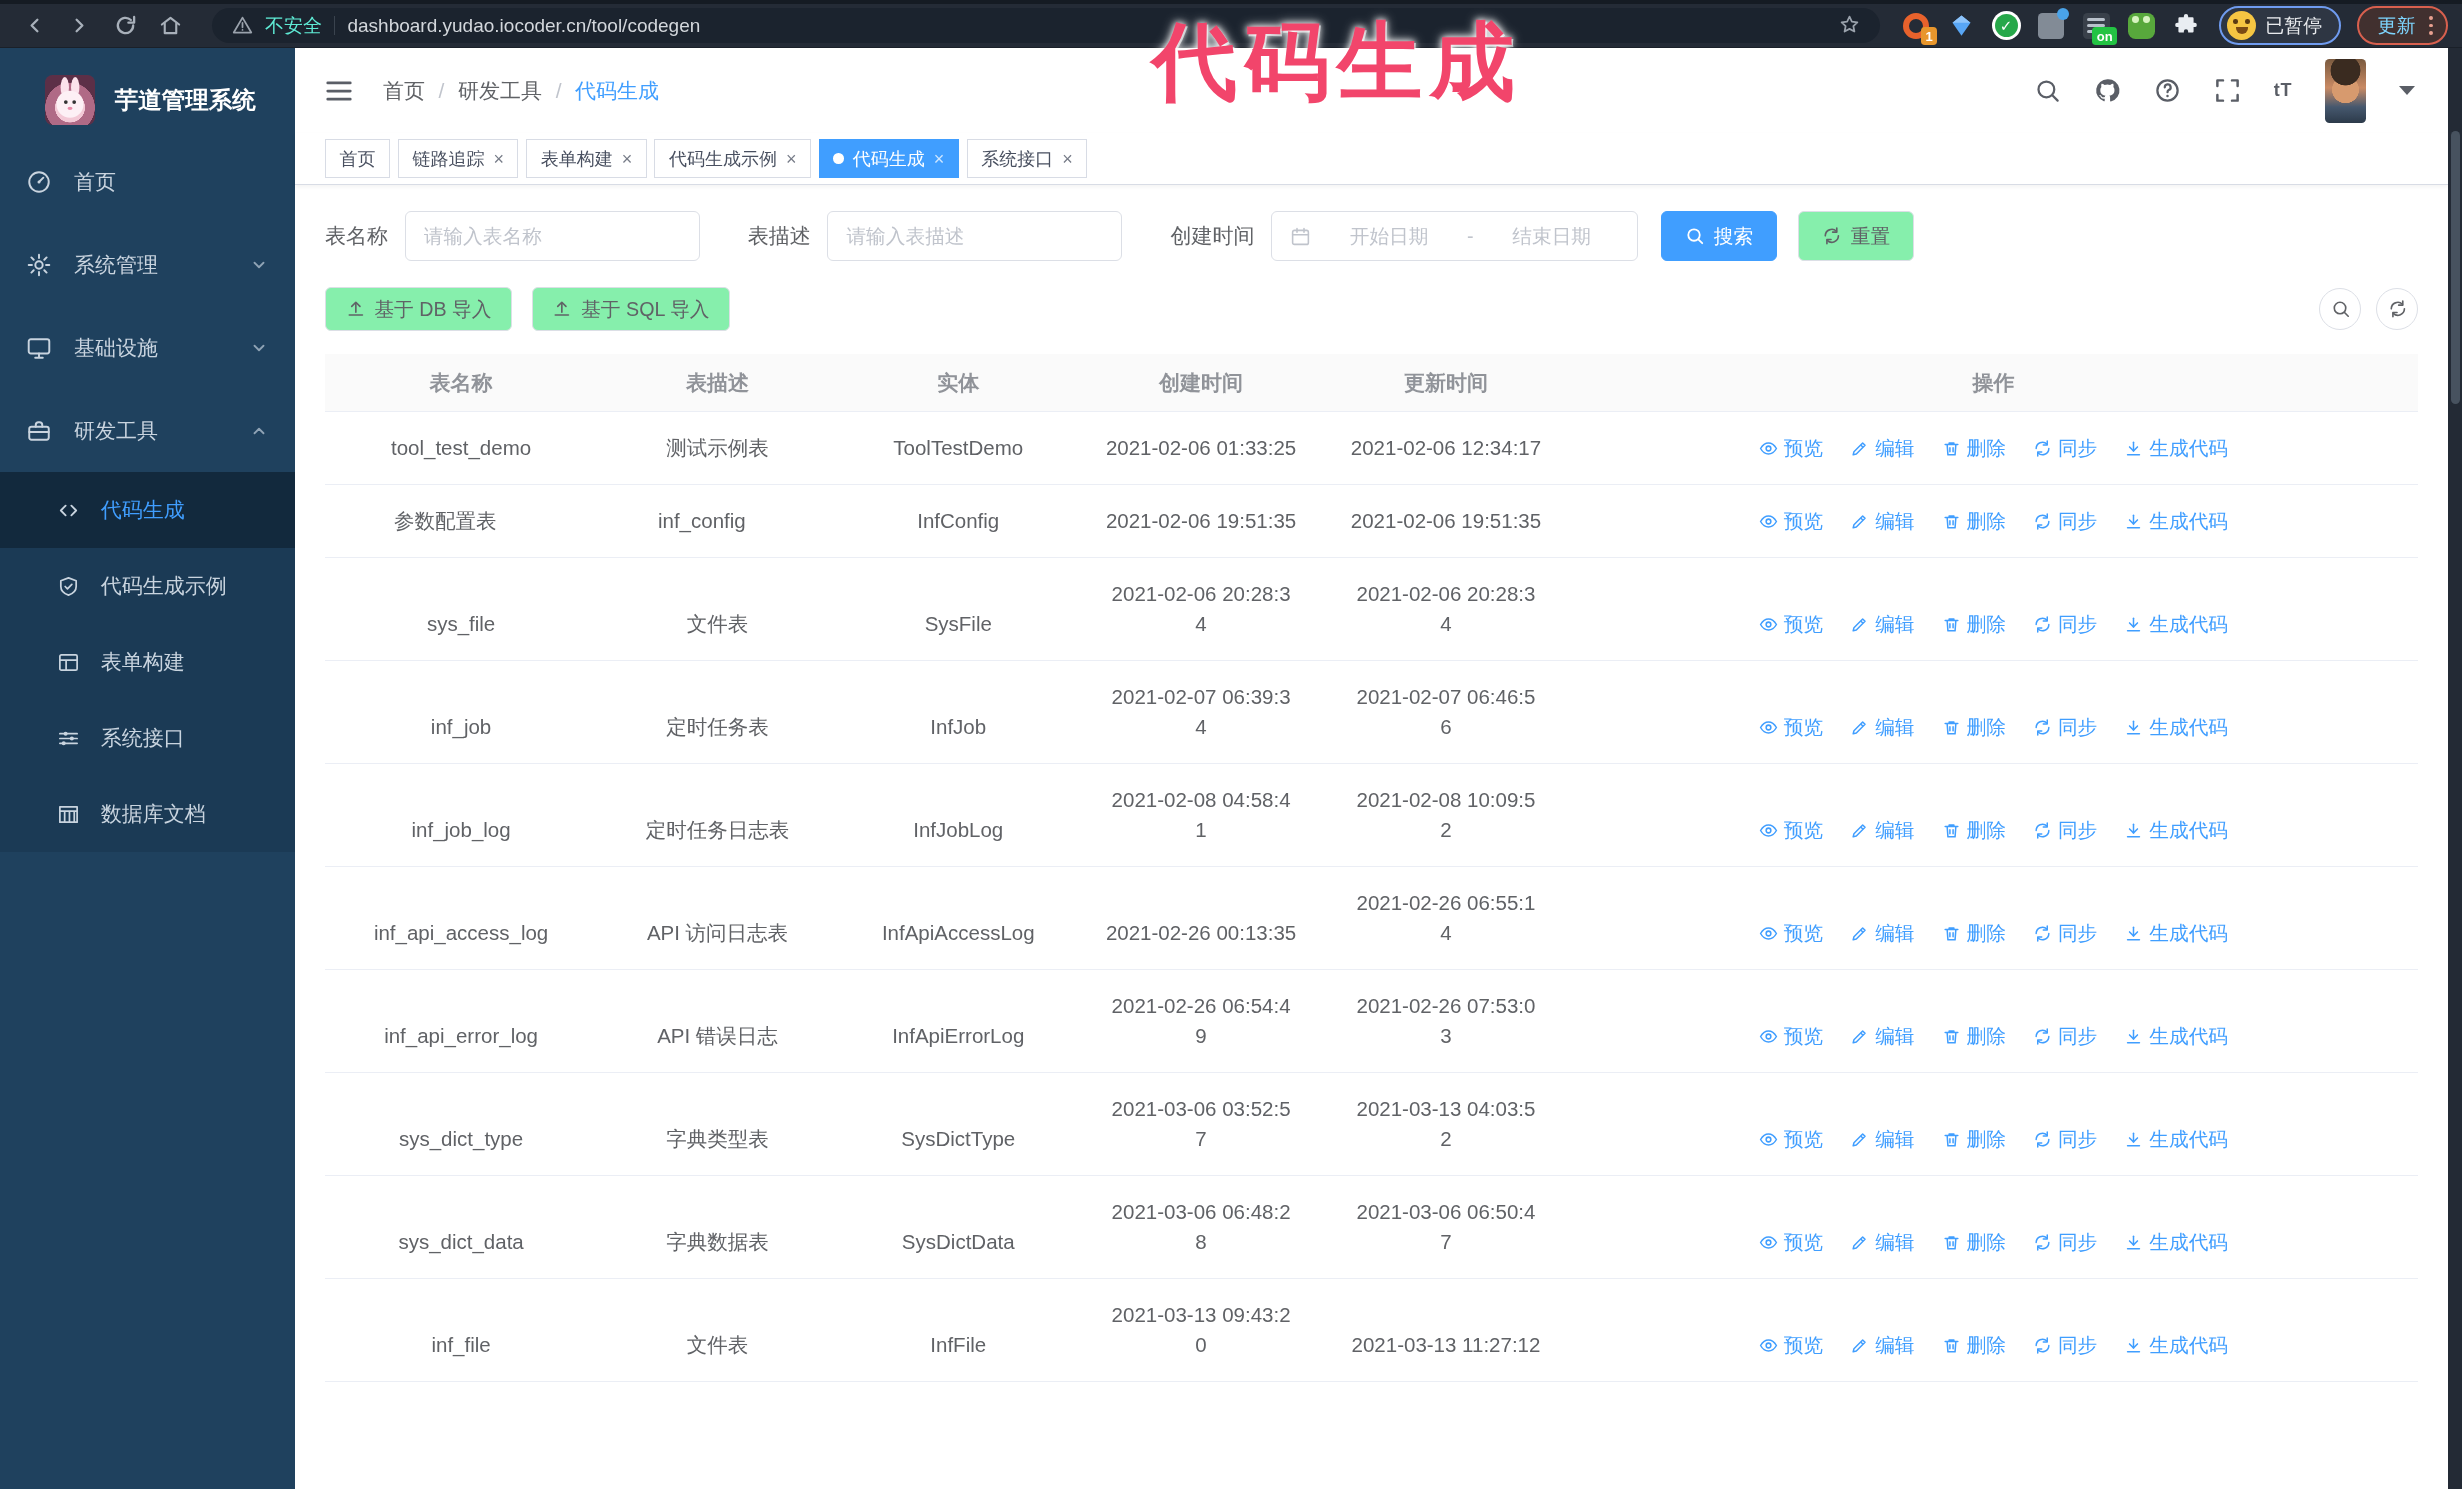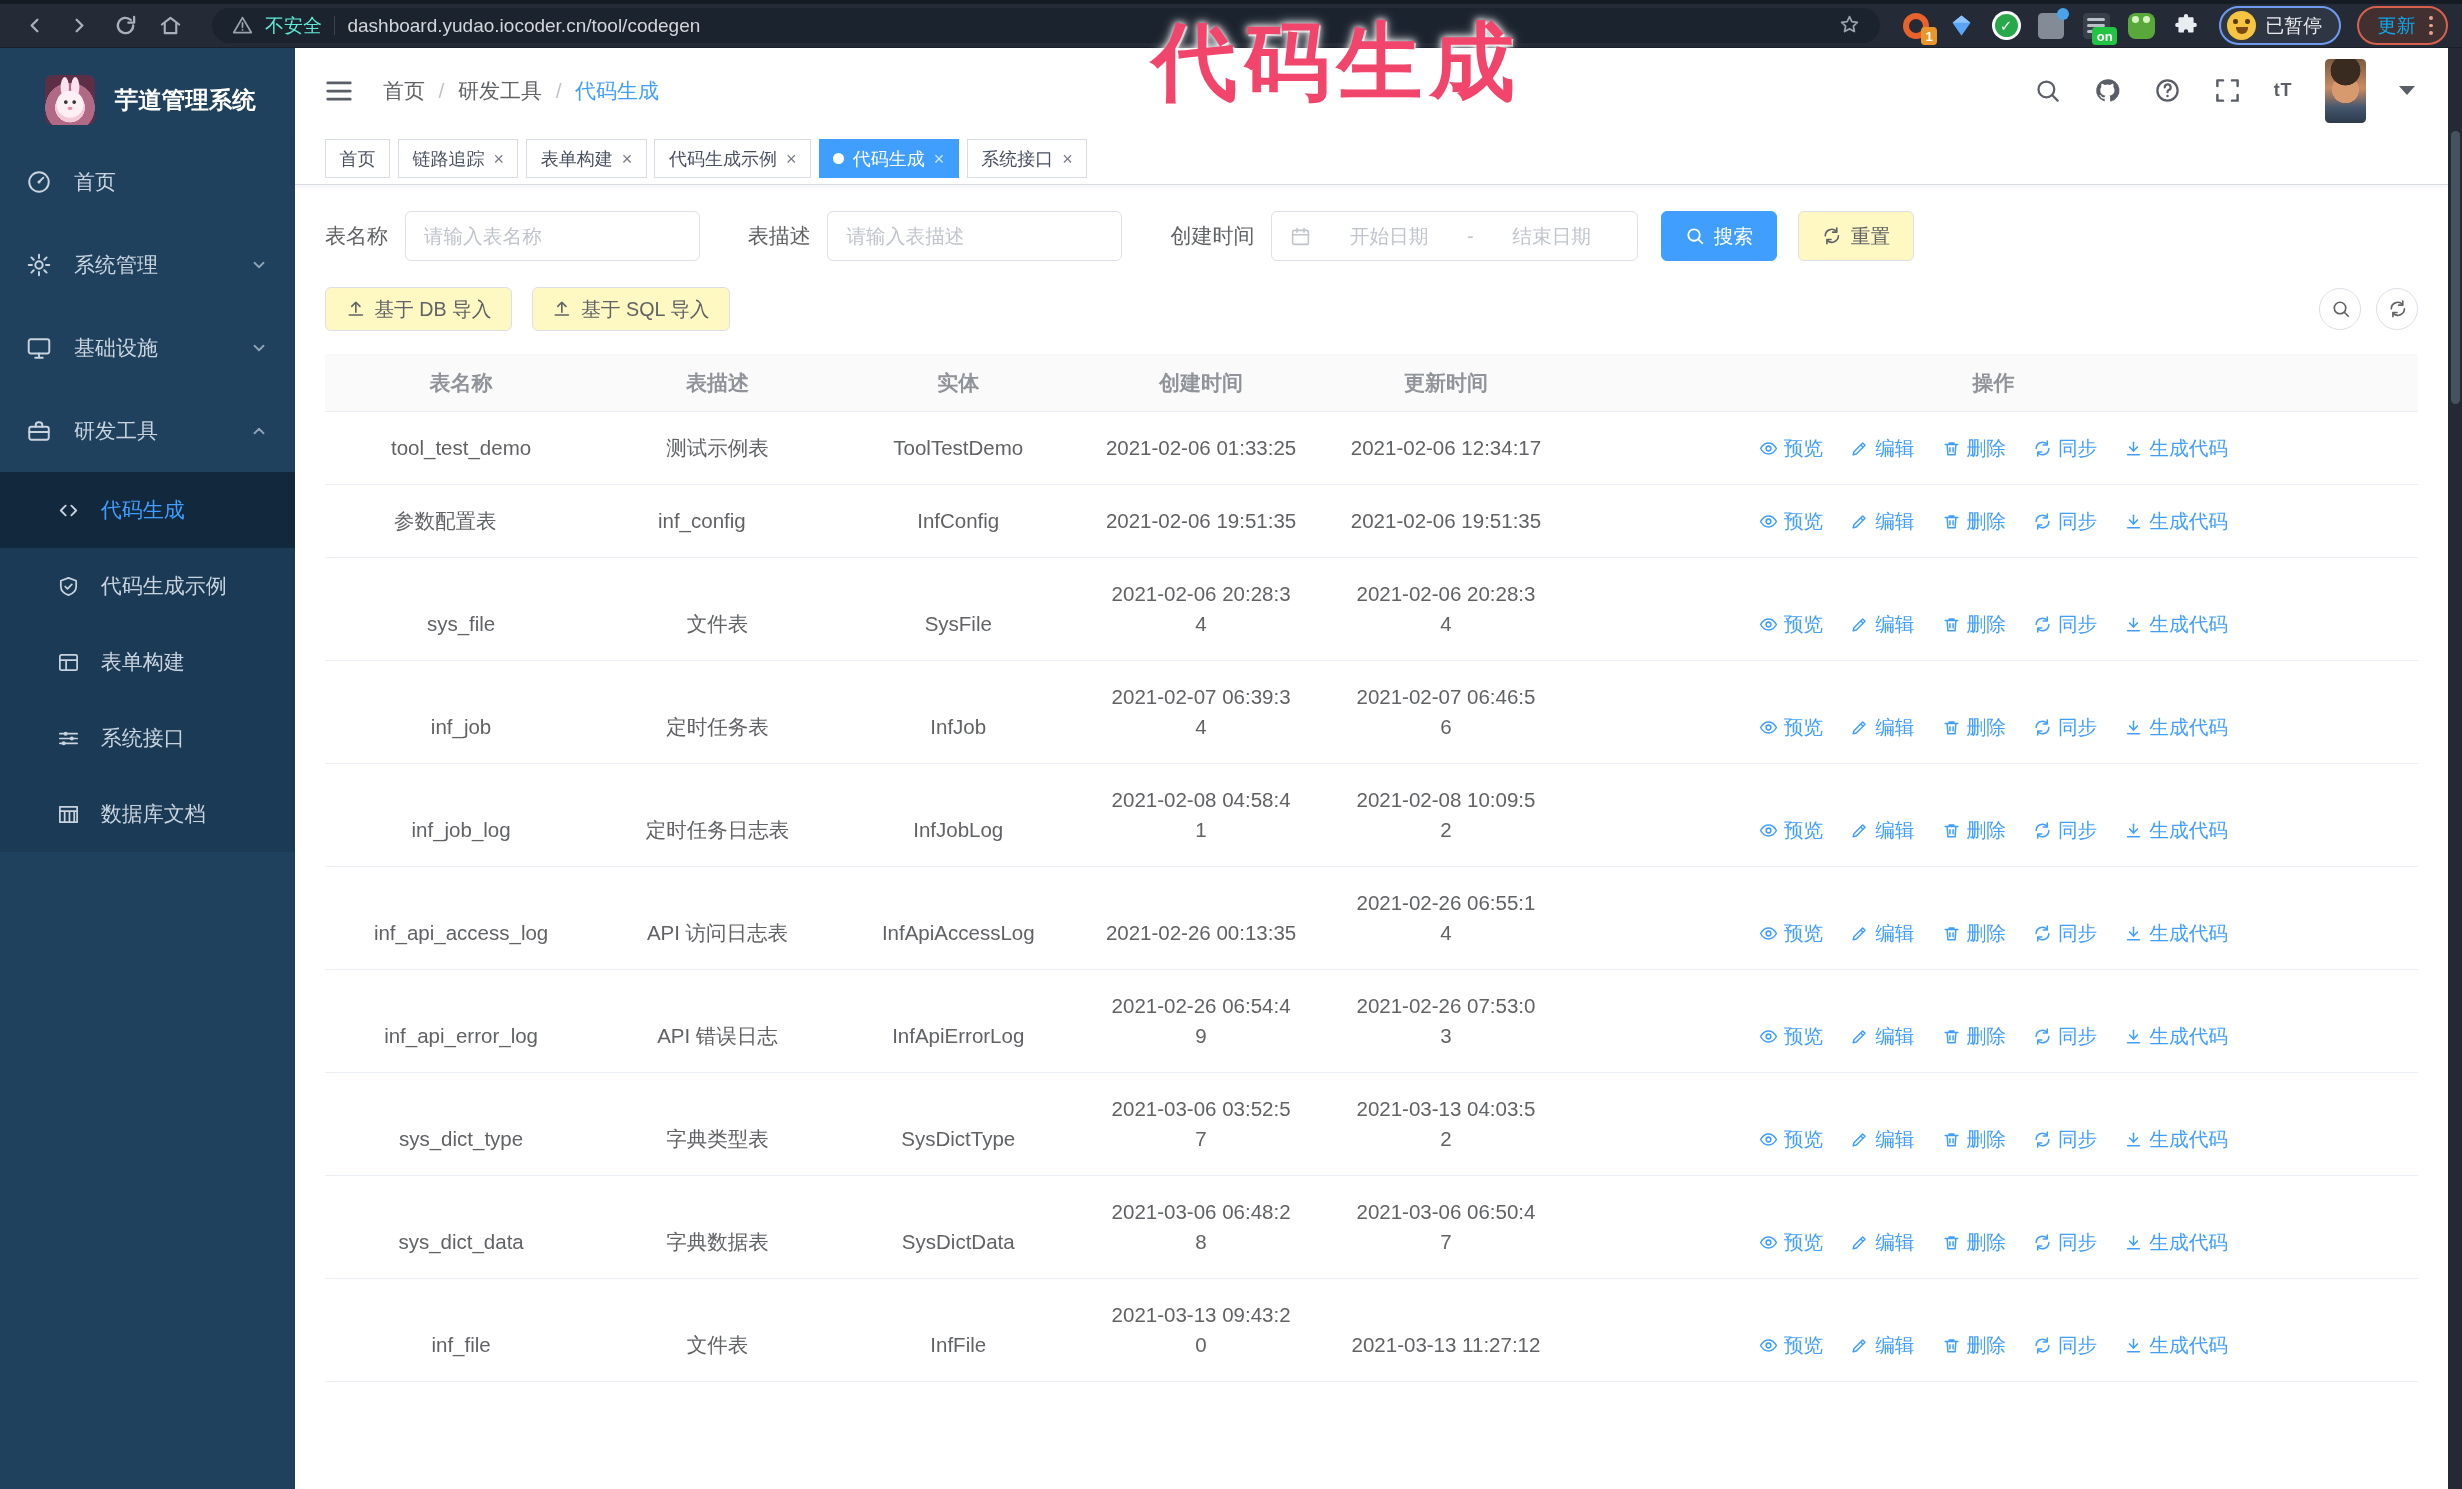--- a/index.html
+++ b/index.html
@@ -39,21 +39,21 @@
   .ext-puzzle { color:#e9edf2; } .ext-puzzle svg { width:26px; height:26px; }
   .profile-chip { flex:0 0 auto; height:39px; border-radius:21px; border:2.3px solid #6f9bef; background:#2e3643;
     display:flex; align-items:center; gap:9px; padding:0 16.7px 0 6px; margin-right:12px; }
   .emoji-face { width:29px; height:29px; border-radius:50%; background:#f5c542; position:relative; }
   .emoji-face::before { content:""; position:absolute; left:6px; top:8.3px; width:4.5px; height:4.5px; border-radius:50%;
     background:#5a3a12; box-shadow:12px 0 0 #5a3a12; }
   .emoji-face::after { content:""; position:absolute; left:8.3px; top:16px; width:12px; height:6.8px; border-radius:0 0 12px 12px; background:#7a4a14; }
   .profile-chip .label { font-size:19px; color:#e8eaed; white-space:nowrap; }
   .update-pill { flex:0 0 auto; height:39px; border-radius:21px; border:2.3px solid #d8604e; background:#41302f;
     display:flex; align-items:center; gap:13.6px; padding:0 13.6px 0 18px; }
-  .update-pill .label { font-size:19px; color:#0ea5e9; white-space:nowrap; }
+  .update-pill .label { font-size:19px; color:#7dd3fc; white-space:nowrap; }
   .dots { display:flex; flex-direction:column; gap:3.8px; }
   .dots i { width:3.8px; height:3.8px; border-radius:50%; background:#e8a08f; }
 
   
   .annotation { position:absolute; left:1152px; top:4.5px; z-index:99; font-size:85px; font-weight:700;
     letter-spacing:7.6px; color:#f2456b;
     text-shadow:0 0 6px rgba(255,255,255,.95), 0 0 12px rgba(255,255,255,.8), 1.5px 1.5px 0 rgba(255,255,255,.6);
     pointer-events:none; }
 
   
@@ -114,21 +114,21 @@
     padding:0 18px; font-size:19.7px; color:#606266; }
   .f-input input { border:none; outline:none; width:100%; font-size:19.7px; color:#606266; font-family:inherit; background:transparent; }
   .f-input input::placeholder { color:#c0c4cc; }
   .w-name { width:295px; margin-right:48px; }
   .w-desc { width:295px; margin-right:48px; }
   .date-range { width:367px; gap:10.6px; margin-right:23px; color:#c0c4cc; }
   .date-range .ph { flex:1 1 auto; text-align:center; font-size:19.7px; color:#c0c4cc; white-space:nowrap; }
   .date-range .dash { color:#c0c4cc; }
   .cal-icon { color:#c0c4cc; display:flex; } .cal-icon svg { width:21px; height:21px; }
   .btn { height:50px; display:inline-flex; align-items:center; justify-content:center; gap:9px; border-radius:6px;
-    font-size:19.7px; cursor:pointer; padding:0 23px; border:1.5px solid #dcdfe6; background:#fef9c3; color:#606266; white-space:nowrap; }
+    font-size:19.7px; cursor:pointer; padding:0 23px; border:1.5px solid #dcdfe6; background:#86efac; color:#606266; white-space:nowrap; }
   .btn svg { width:19.7px; height:19.7px; }
   .btn.primary { background:#409eff; border-color:#409eff; color:#fff; }
   .btn.search { margin-right:21px; }
 
   .action-row { margin-top:26px; display:flex; align-items:center; gap:19.7px; }
   .btn.import { height:44px; padding:0 19.7px; }
   .round-tools { margin-left:auto; display:flex; gap:15px; }
   .round-btn { width:42px; height:42px; border-radius:50%; border:1.5px solid #dcdfe6; background:#fff; color:#606266;
     display:flex; align-items:center; justify-content:center; cursor:pointer; }
   .round-btn svg { width:19.7px; height:19.7px; }

